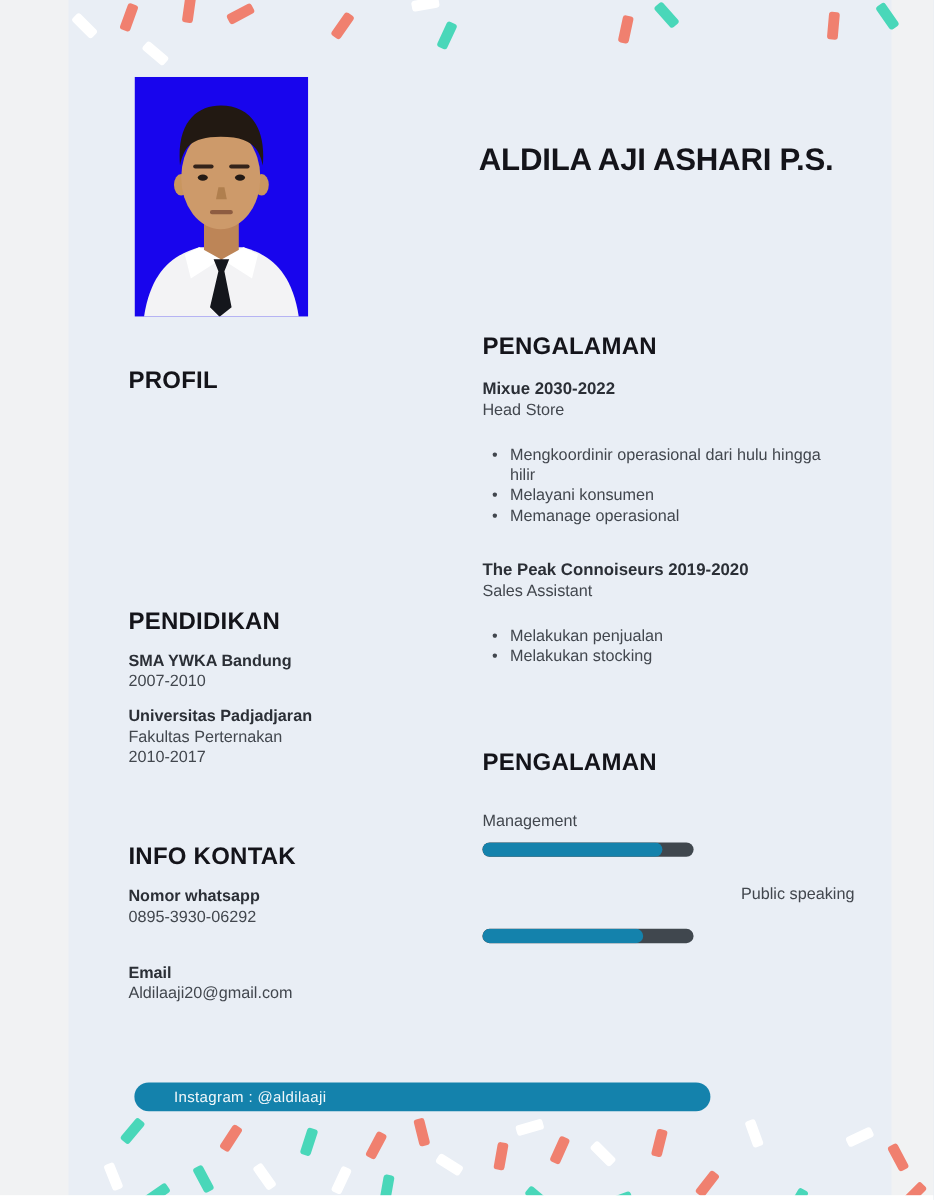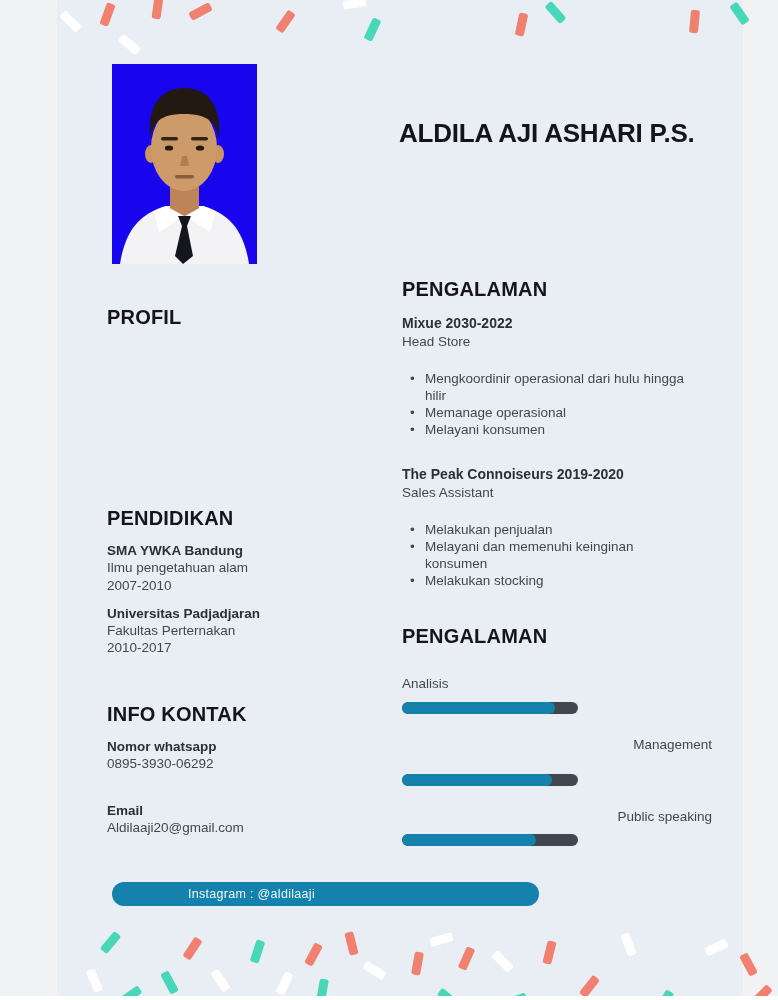--- a/index.html
+++ b/index.html
@@ -72,23 +72,22 @@
   .skill-label{font-size:13.5px;line-height:17px;color:var(--body-text,#42474e);}
   .bar-track{
     margin-top:10px;width:176px;height:12px;border-radius:6px;
     background:var(--bar-track,#40474e);overflow:hidden;
   }
   .skill:nth-child(2) .bar-track{margin-top:21px;}
   .skill:nth-child(3) .bar-track{margin-top:9px;}
   .bar-fill{height:100%;border-radius:6px;background:var(--accent-blue,#1482ac);}
 
   .footer-pill{
-    position:absolute;left:55px;top:882px;width:384px;height:24px;border-radius:12px;
+    position:absolute;left:55px;top:902px;width:480px;height:24px;border-radius:12px;
     background:var(--accent-blue,#1482ac);
-    padding-left:43px;
   }
   .footer-pill span{
     display:block;padding-left:33px;font-size:12.5px;line-height:24px;color:#f2f8fb;
     letter-spacing:0.3px;
   }
 </style>
 </head>
 <body>
 
 <div class="canvas">
@@ -118,21 +117,20 @@
     <h1 class="name">ALDILA AJI ASHARI P.S.</h1>
 
     <div class="sec sec-profil">
       <h2>PROFIL</h2>
     </div>
 
     <div class="sec sec-pendidikan">
       <h2>PENDIDIKAN</h2>
       <div class="edu-item">
         <div class="bold-line">SMA YWKA Bandung</div>
-        <div class="line">Ilmu pengetahuan alam</div>
         <div class="line">2007-2010</div>
       </div>
       <div class="edu-item">
         <div class="bold-line">Universitas Padjadjaran</div>
         <div class="line">Fakultas Perternakan</div>
         <div class="line">2010-2017</div>
       </div>
     </div>
 
     <div class="sec sec-kontak">
@@ -147,44 +145,37 @@
       </div>
     </div>
 
     <div class="sec sec-pengalaman">
       <h2>PENGALAMAN</h2>
       <div class="job">
         <div class="job-title">Mixue 2030-2022</div>
         <div class="job-role">Head Store</div>
         <ul class="job-bullets">
           <li>Mengkoordinir operasional dari hulu hingga hilir</li>
+          <li>Melayani konsumen</li>
           <li>Memanage operasional</li>
-          <li>Melayani konsumen</li>
         </ul>
       </div>
       <div class="job">
         <div class="job-title">The Peak Connoiseurs 2019-2020</div>
         <div class="job-role">Sales Assistant</div>
         <ul class="job-bullets">
           <li>Melakukan penjualan</li>
-          <li>Melayani dan memenuhi keinginan konsumen</li>
           <li>Melakukan stocking</li>
         </ul>
       </div>
     </div>
 
     <div class="sec sec-kemampuan">
       <h2>PENGALAMAN</h2>
       <div class="skills">
-        <div class="skill">
-          <div class="skill-label">Analisis</div>
-          <div class="bar-track">
-            <div class="bar-fill" style="width: 87%;"></div>
-          </div>
-        </div>
         <div class="skill">
           <div class="skill-label">Management</div>
           <div class="bar-track">
             <div class="bar-fill" style="width: 85%;"></div>
           </div>
         </div>
         <div class="skill">
           <div class="skill-label">Public speaking</div>
           <div class="bar-track">
             <div class="bar-fill" style="width: 76%;"></div>

